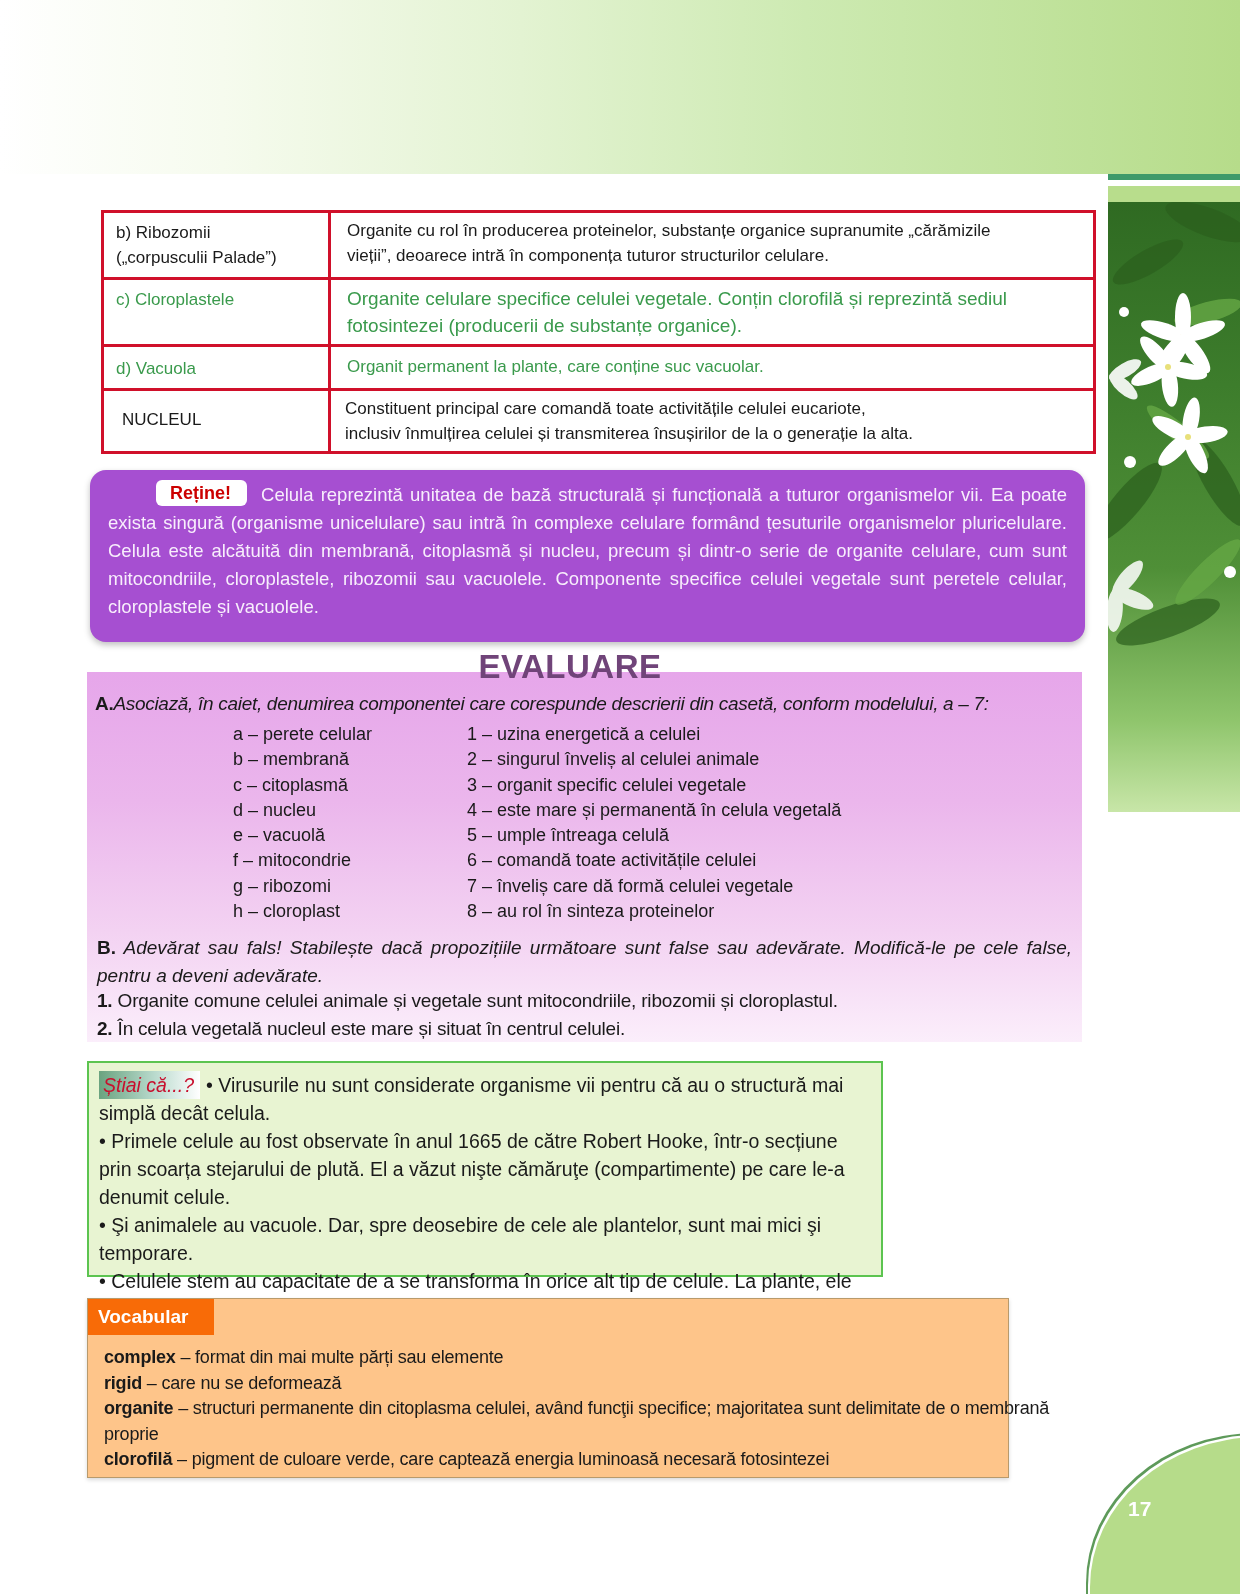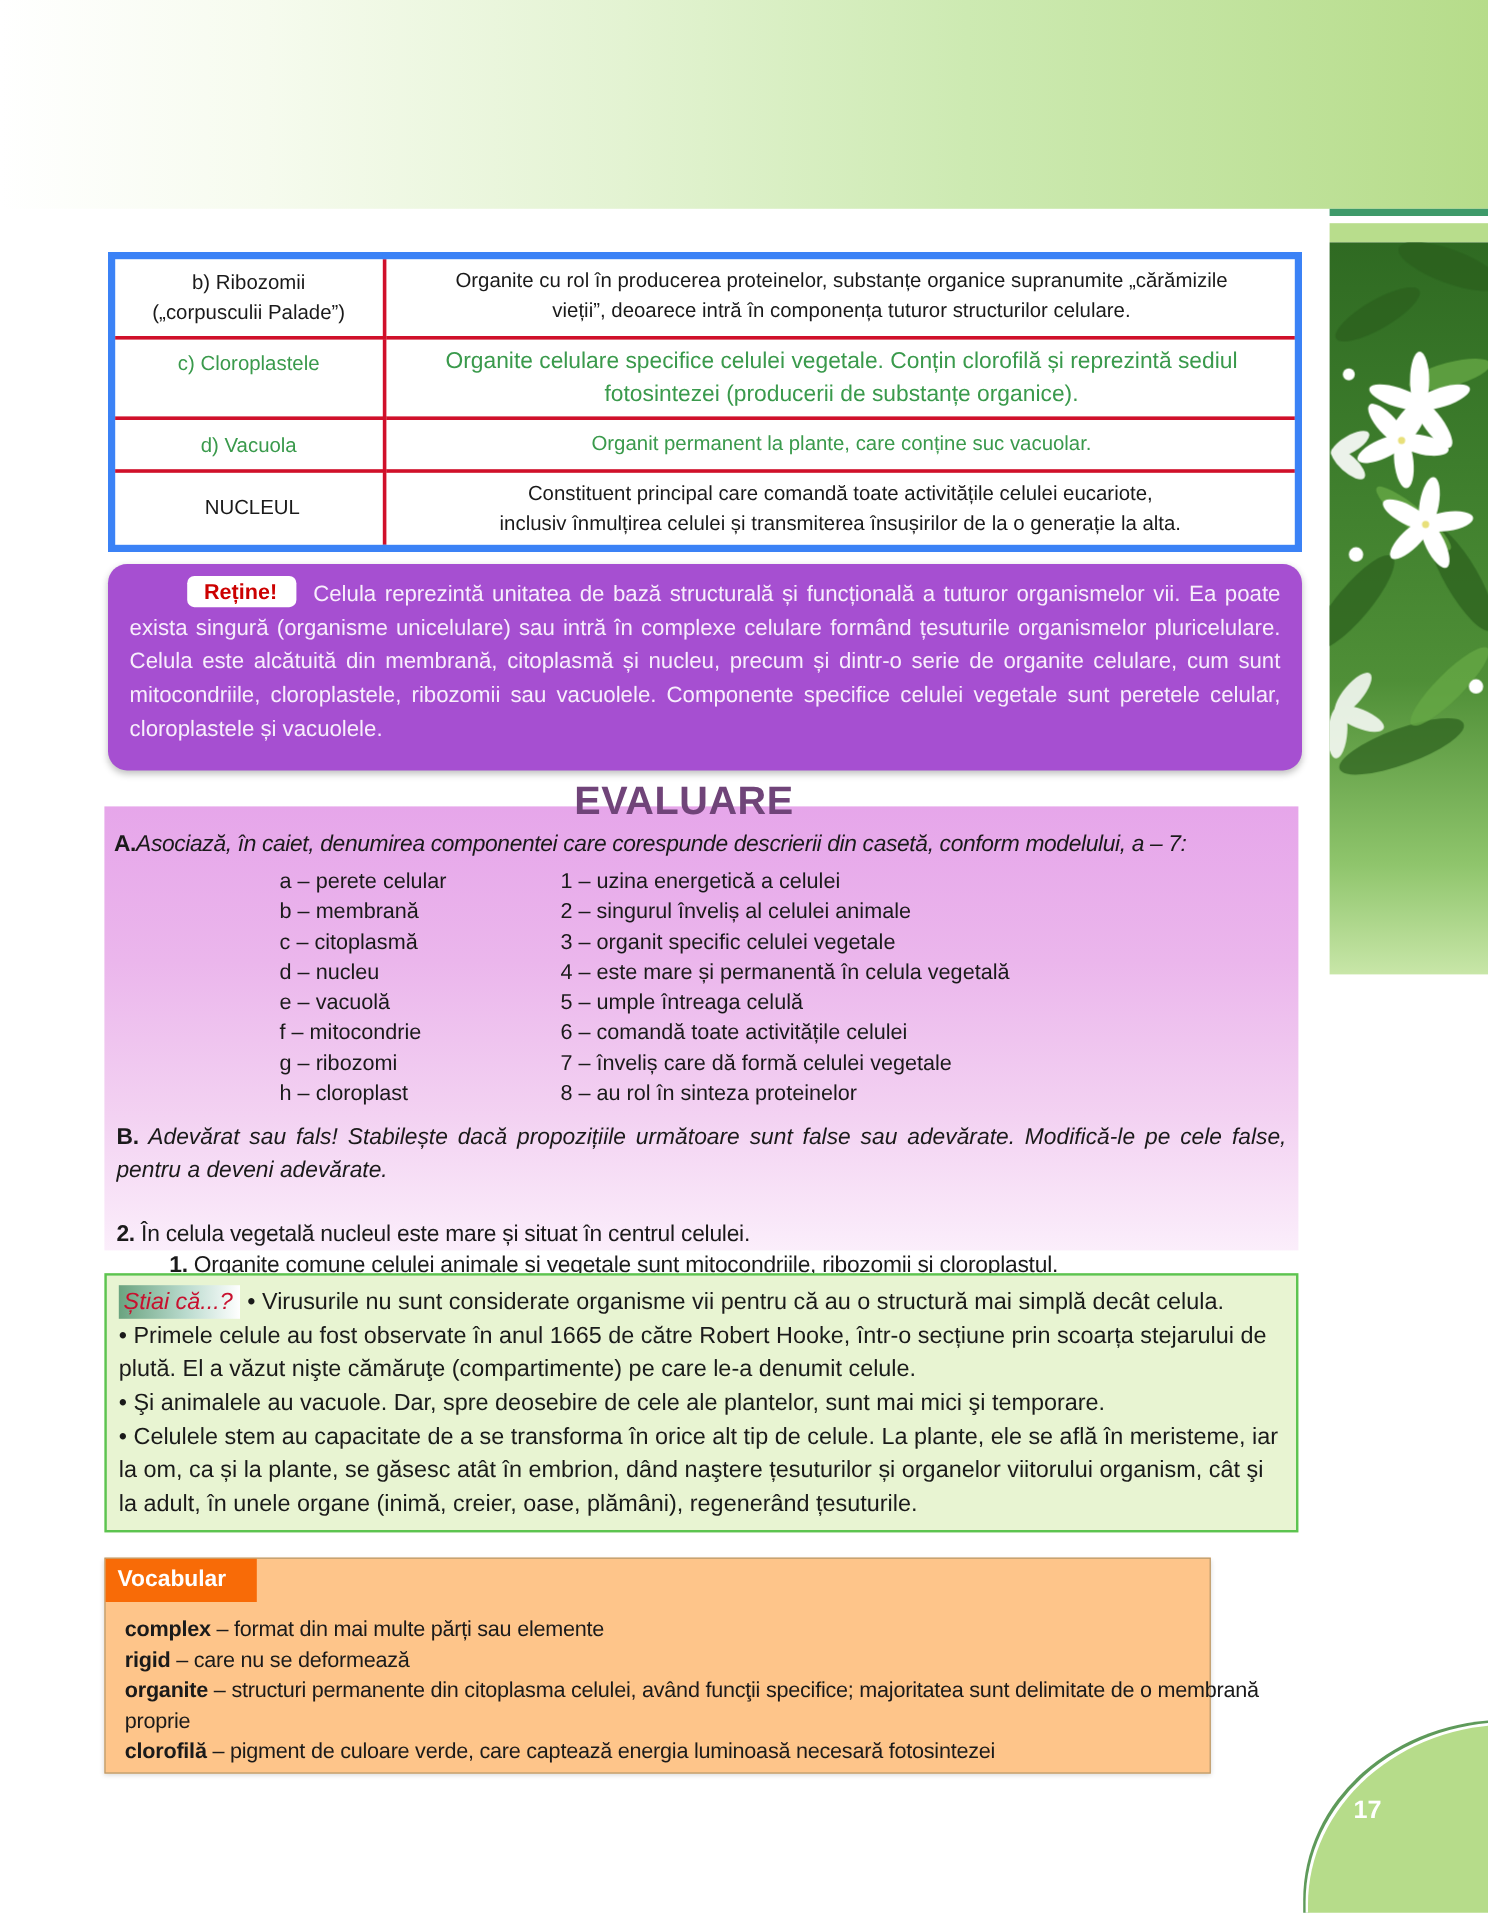--- a/index.html
+++ b/index.html
@@ -17,22 +17,22 @@
     position: absolute; left: 1108px; top: 186px; width: 132px; height: 16px; background: #b8dd8c;
   }
   .side-photo {
     position: absolute; left: 1108px; top: 202px; width: 132px; height: 610px; overflow: hidden;
     background: linear-gradient(to bottom, #2f6a22 0%, #3d7d2c 30%, #4f8f37 60%, #8fc56c 85%, #c8e6a8 100%);
   }
   .side-photo svg { position: absolute; left: 0; top: 0; }
 
   
   .org-table {
-    position: absolute; left: 90px; top: 210px; width: 995px;
-    border-collapse: collapse; border: 6px solid #3b82f6; text-align: center;
+    position: absolute; left: 101px; top: 210px; width: 995px;
+    border-collapse: collapse; border: 3px solid #3b82f6;
   }
   .org-table td { border: 3px solid #d0102a; vertical-align: top; font-size: 17px; line-height: 25px; }
   .org-table td.name { width: 227px; padding: 7px 12px; }
   .org-table td.desc { padding: 5px 14px 5px 16px; }
   .org-table tr.r1 td { height: 66px; }
   .org-table tr.r2 td { height: 66px; }
   .org-table tr.r3 td { height: 44px; }
   .org-table tr.r4 td { height: 62px; }
   .org-table .green { color: #3a9a4c; }
   .org-table .green-lg { color: #3a9a4c; font-size: 19px; line-height: 27px; }
@@ -69,21 +69,21 @@
   .match-col.left { left: 233px; }
   .match-col.right { left: 467px; }
   .eval-b {
     position: absolute; left: 97px; top: 934px; width: 975px; font-size: 19px; line-height: 28px; font-style: italic;
     text-align: justify;
   }
   .eval-item { position: absolute; left: 97px; font-size: 19px; letter-spacing: -0.2px; }
 
   
   .stiai-box {
-    position: absolute; left: 87px; top: 1061px; width: 995px; height: 216px;
+    position: absolute; left: 87px; top: 1061px; width: 796px; height: 216px;
     background: #e8f4d2; border: 2px solid #5cc450; padding: 8px 10px 0 10px;
     font-size: 19.5px; line-height: 28px; color: #1a1a1a;
   }
   .stiai-badge {
     display: inline-block; font-style: italic; color: #c8102e; padding: 0 6px 0 4px; margin-right: 6px;
     background: linear-gradient(to right, #6aa37f 0%, #b9dacd 55%, #ffffff 100%);
   }
 
   
   .vocab-box {
@@ -237,21 +237,21 @@
   <div>4 – este mare și permanentă în celula vegetală</div>
   <div>5 – umple întreaga celulă</div>
   <div>6 – comandă toate activitățile celulei</div>
   <div>7 – înveliș care dă formă celulei vegetale</div>
   <div>8 – au rol în sinteza proteinelor</div>
 </div>
 
 <div class="eval-b">
   <b>B.</b> <span>Adevărat sau fals! Stabilește dacă propozițiile următoare sunt false sau adevărate. Modifică-le pe cele false, pentru a deveni adevărate.</span>
 </div>
-<div class="eval-item" style="top:1044px;margin-left:44px;">
+<div class="eval-item" style="top:990px;">
   <b>1.</b> <span>Organite comune celulei animale și vegetale sunt mitocondriile, ribozomii și cloroplastul.</span>
 </div>
 <div class="eval-item" style="top:1018px;">
   <b>2.</b> <span>În celula vegetală nucleul este mare și situat în centrul celulei.</span>
 </div>
 
 <div class="stiai-box">
   <div><span class="stiai-badge">Știai că...?</span><span>• Virusurile nu sunt considerate organisme vii pentru că au o structură mai simplă decât celula.</span></div>
   <div>• Primele celule au fost observate în anul 1665 de către Robert Hooke, într-o secțiune prin scoarța stejarului de plută. El a văzut nişte cămăruţe (compartimente) pe care le-a denumit celule.</div>
   <div>• Şi animalele au vacuole. Dar, spre deosebire de cele ale plantelor, sunt mai mici şi temporare.</div>

